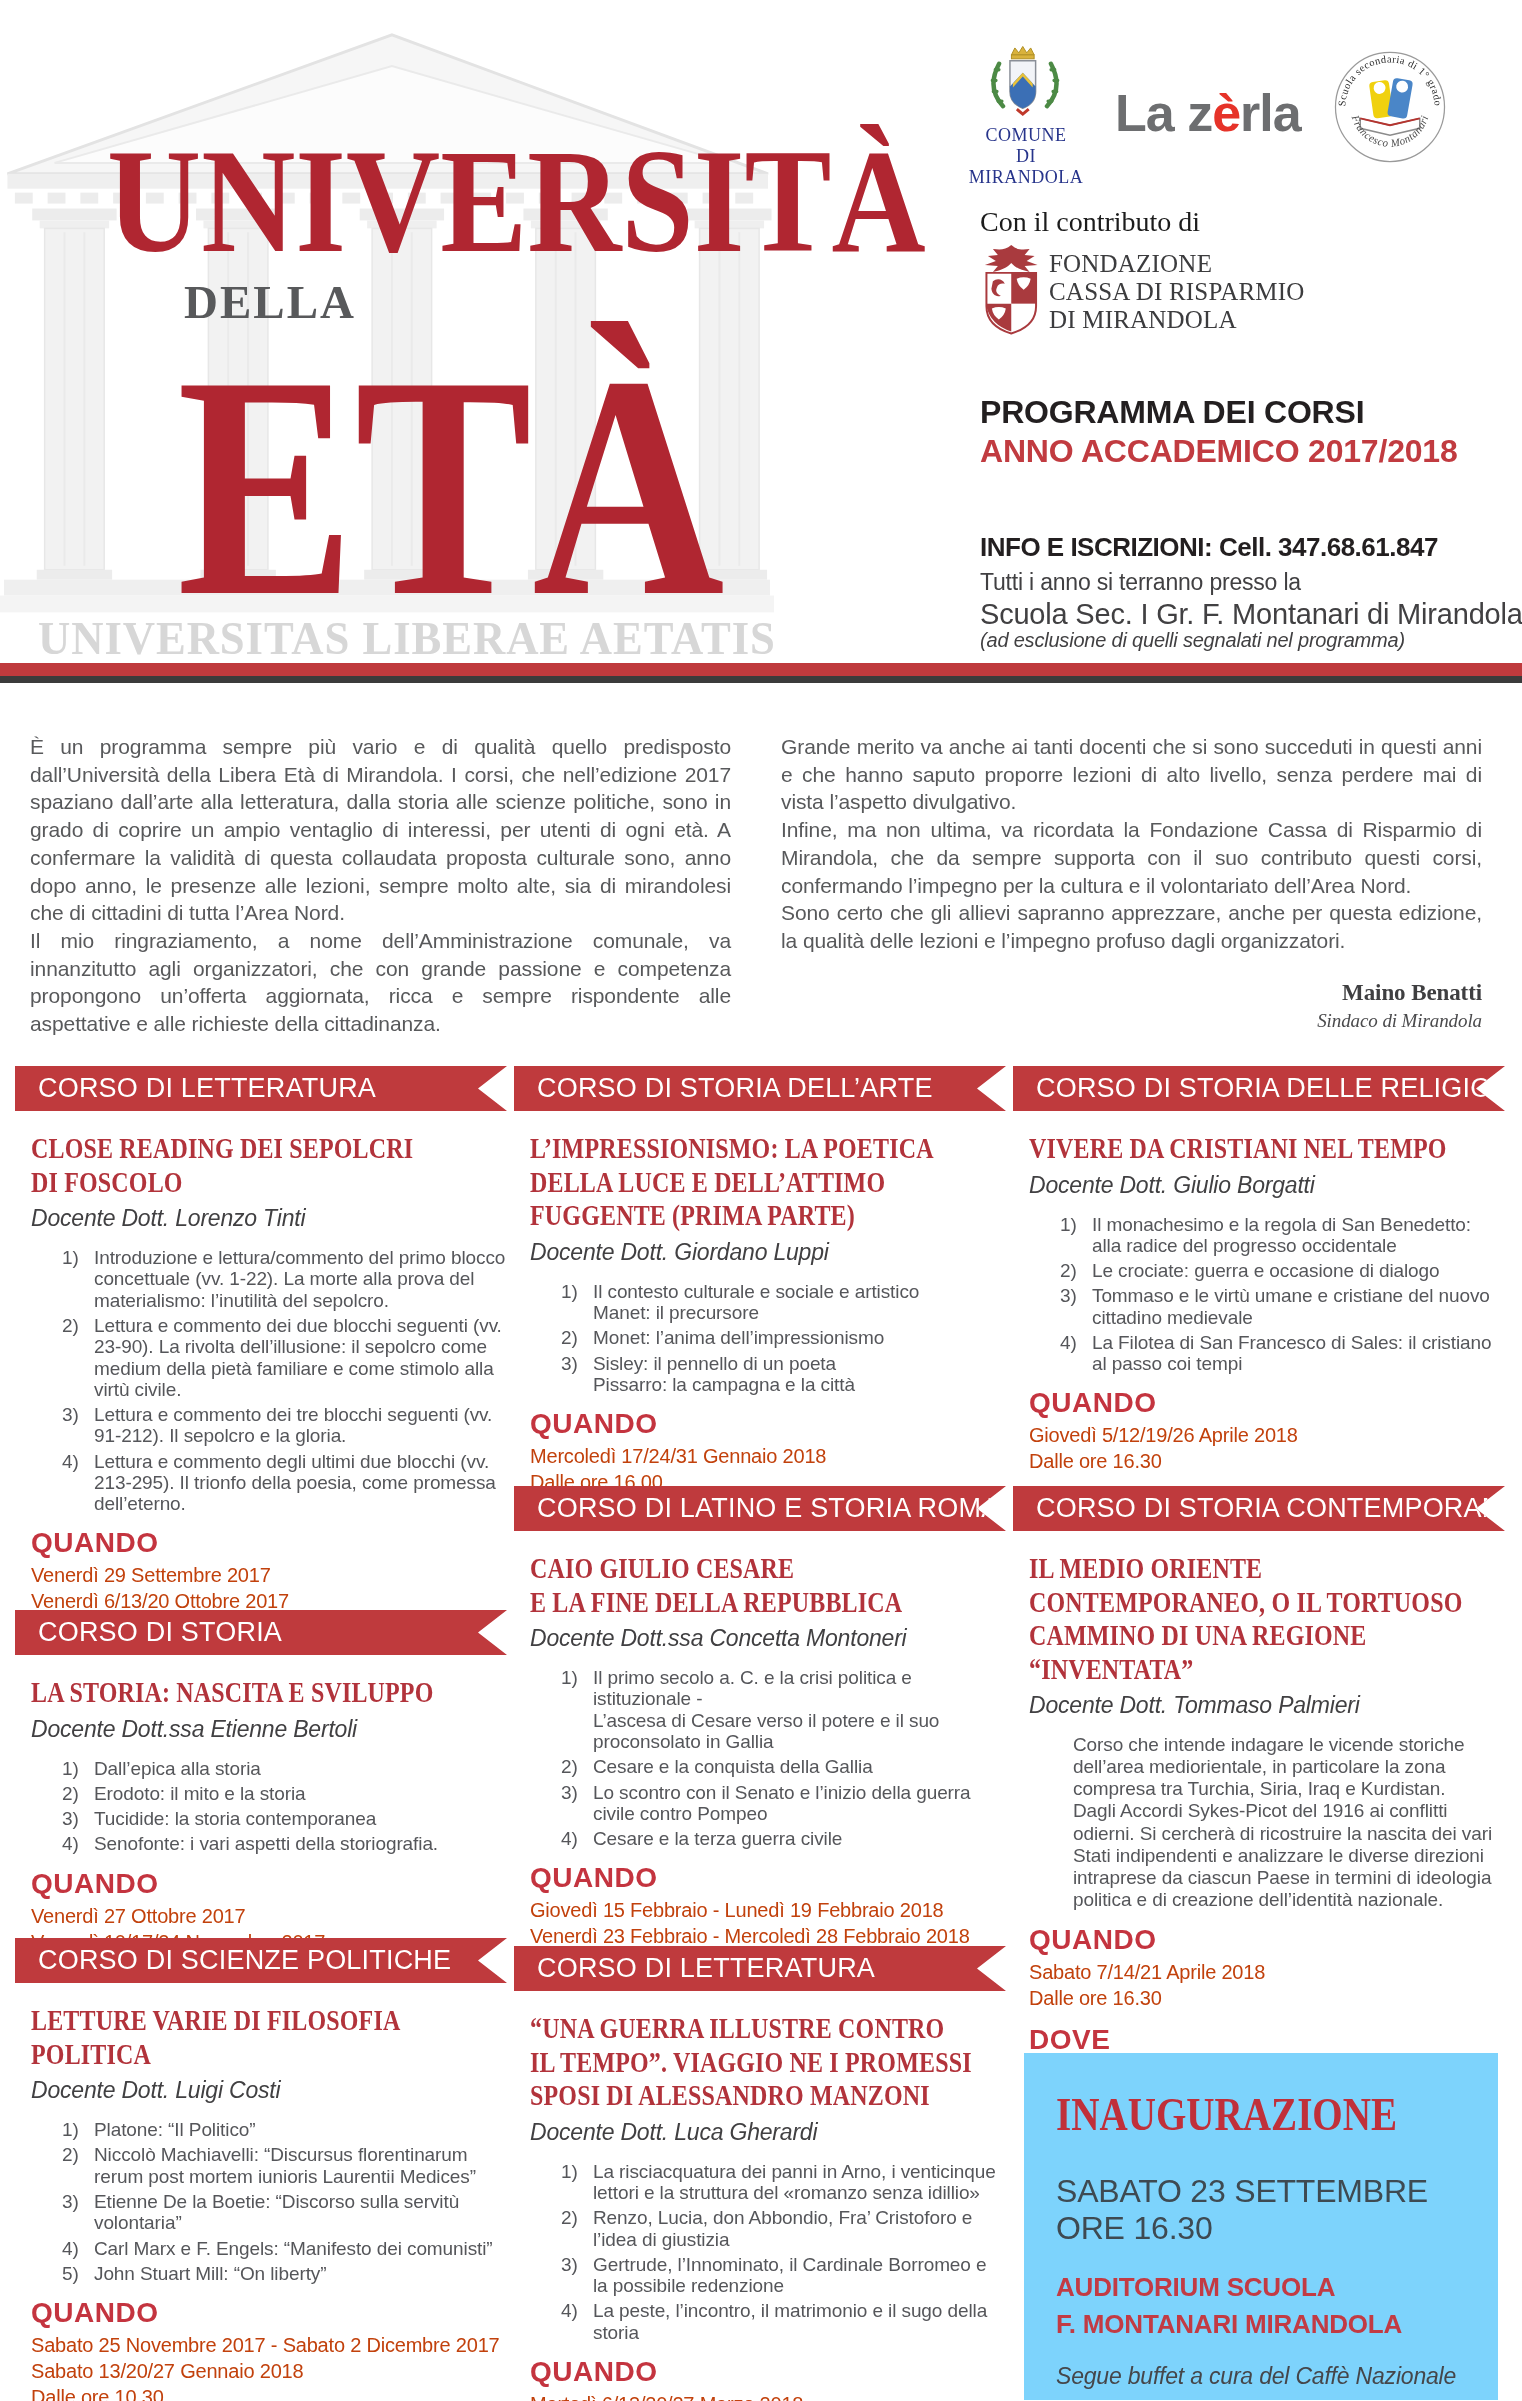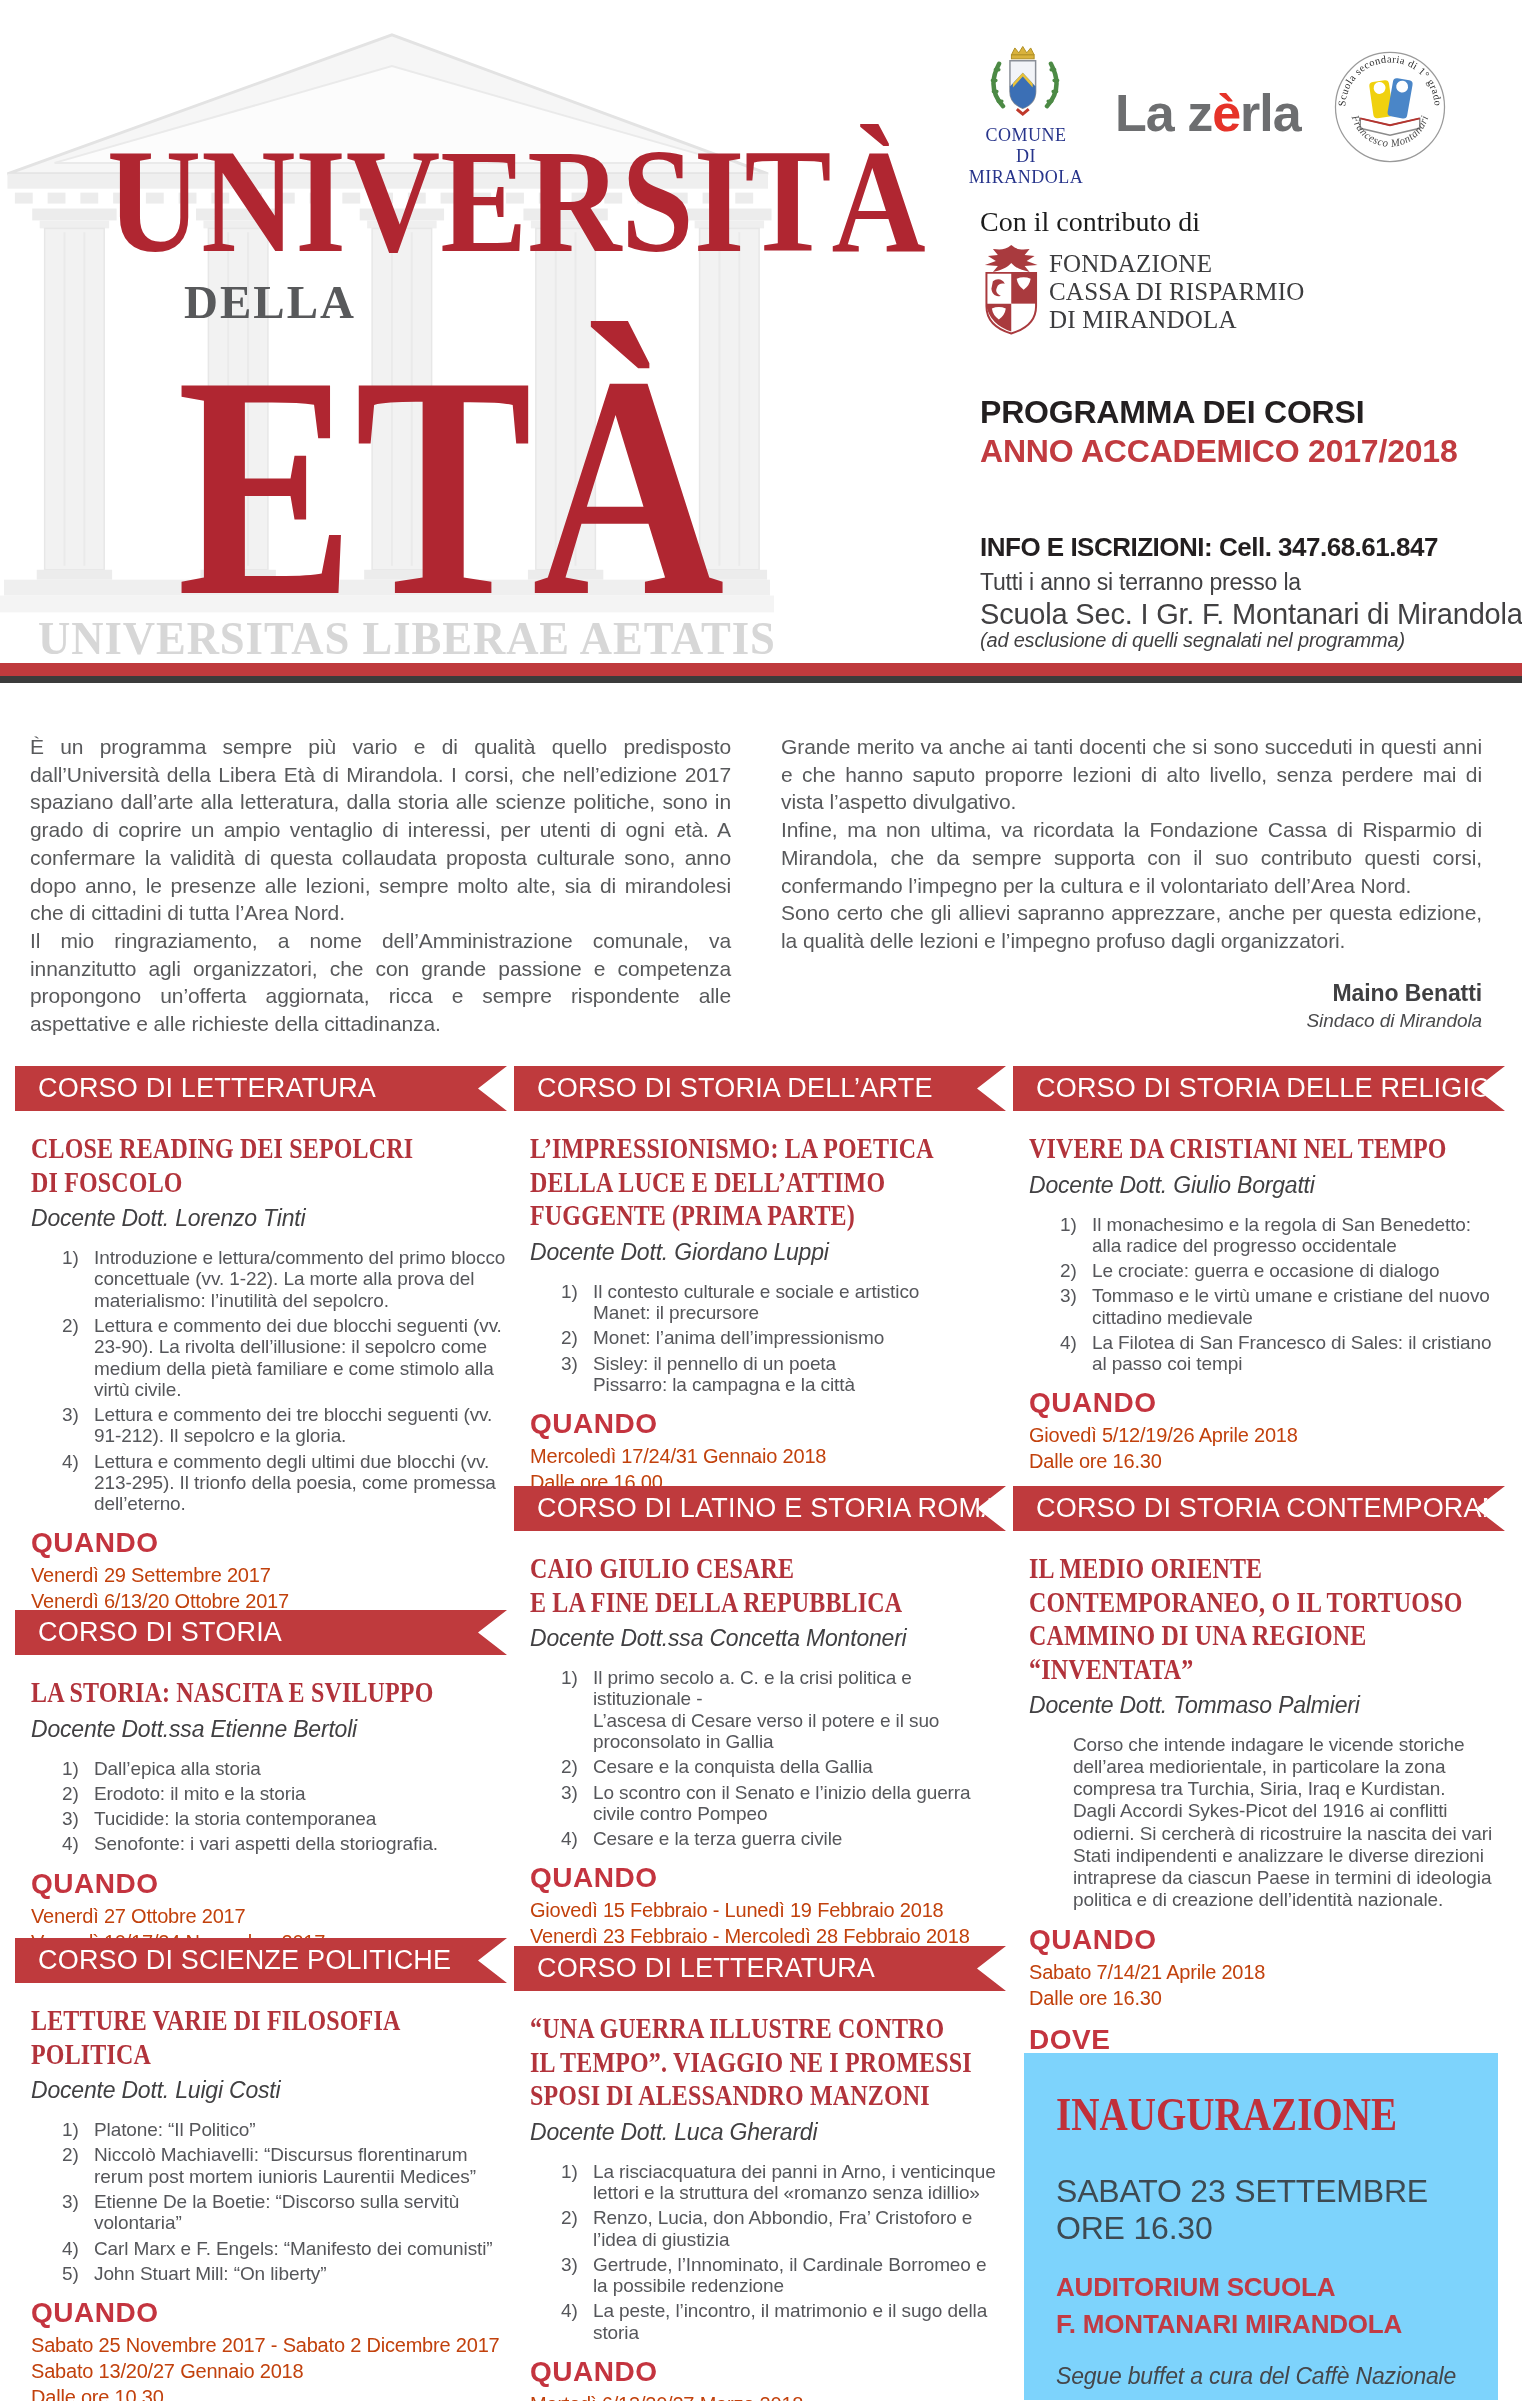--- a/index.html
+++ b/index.html
@@ -39,21 +39,21 @@
 
   .bar-red{position:absolute;left:0;top:663px;width:1523px;height:13px;background:#bf3a3d;}
   .bar-dark{position:absolute;left:0;top:676px;width:1523px;height:7px;background:#3b3b3b;}
 
   
   .intro-col{position:absolute;top:733px;width:701px;font-size:21px;line-height:1.32;
              text-align:justify;color:#58595b;letter-spacing:-0.1px;}
   .intro-left{left:30px;}
   .intro-right{left:781px;}
   .intro-col p{margin:0;}
-  .sig{margin-top:23px;text-align:right;}
+  .sig{margin-top:23px;text-align:right;font-family:Liberation Serif, serif;}
   .sig-name{font-size:23px;font-weight:700;color:#3f3f41;}
   .sig-role{font-size:19px;font-style:italic;color:#4a4a4c;}
 
   
   .course{position:absolute;width:492px;}
   .ribbon{height:45px;background:#bf3a3d;display:flex;align-items:center;
           clip-path:polygon(0 0,100% 0,calc(100% - 29px) 50%,100% 100%,0 100%);}
   .ribbon span{color:#fff;font-size:27px;letter-spacing:0.2px;padding-left:23px;white-space:nowrap;}
   .ctitle{margin:20px 0 0 16px;font-family:"Liberation Serif",serif;font-weight:700;
           color:#b2333b;font-size:30px;line-height:1.12;white-space:pre-line;

